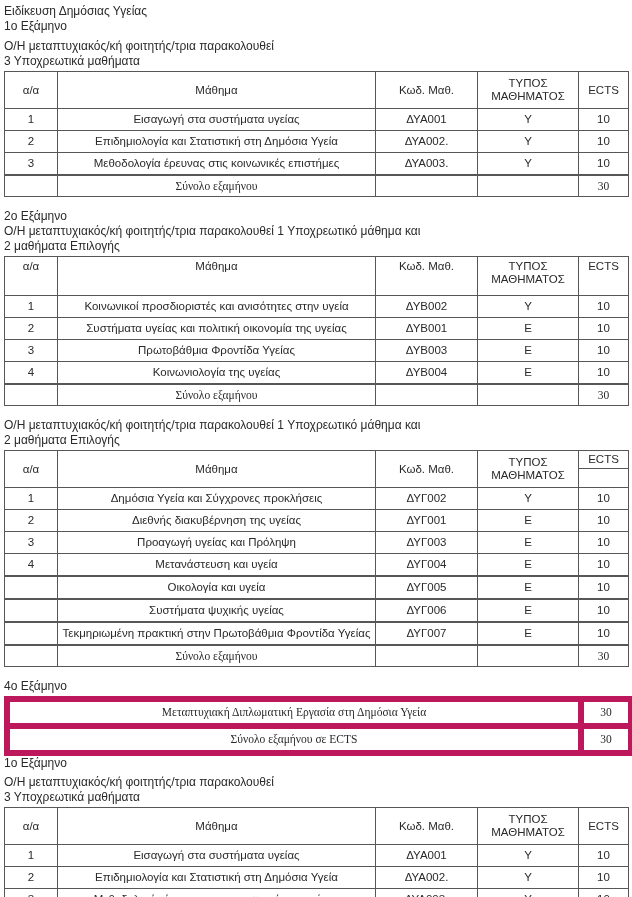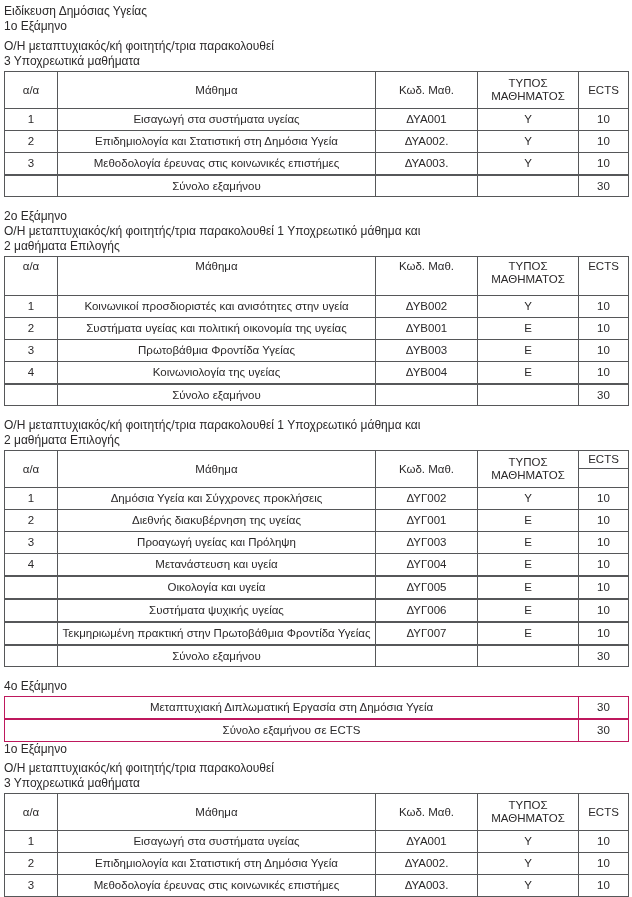--- a/index.html
+++ b/index.html
@@ -31,36 +31,37 @@
     line-height: 13px;
     text-align: center;
     vertical-align: middle;
     padding: 1px 4px;
     height: 19px;
     overflow: hidden;
   }
   tr.head td { height: 34px; }
   tr.head-top td { vertical-align: top; padding-top: 3px; }
   tr.total td, tr.thick-top td { border-top-width: 2px; }
-  tr.total td { height: 18px; }
+  tr.total td { height: 18px; font-family: Liberation Serif, serif; }
 
   
   td.ects-split { padding: 0 !important; vertical-align: top !important; }
   td.ects-split .half { height: 17px; line-height: 17px; }
   td.ects-split .half.up { border-bottom: 1px solid #565759; }
 
   table.wide { border-collapse: collapse; width: 624px; table-layout: fixed; margin: 2px auto 0 auto; }
   table.wide td {
-    border: 1px solid #be185d;
+    border: 6px solid #be185d;
     font-size: 11.5px;
     line-height: 13px;
     text-align: center;
     vertical-align: middle;
     padding: 1px 4px;
     height: 19px;
+    font-family: Liberation Serif, serif;
   }
   table.wide tr.thick-top td { border-top-width: 2px; }
 </style>
 </head>
 <body>
 
 <div class="doc">
 
   <div class="h">Ειδίκευση Δημόσιας Υγείας</div>
   <div class="h">1ο Εξάμηνο</div>

